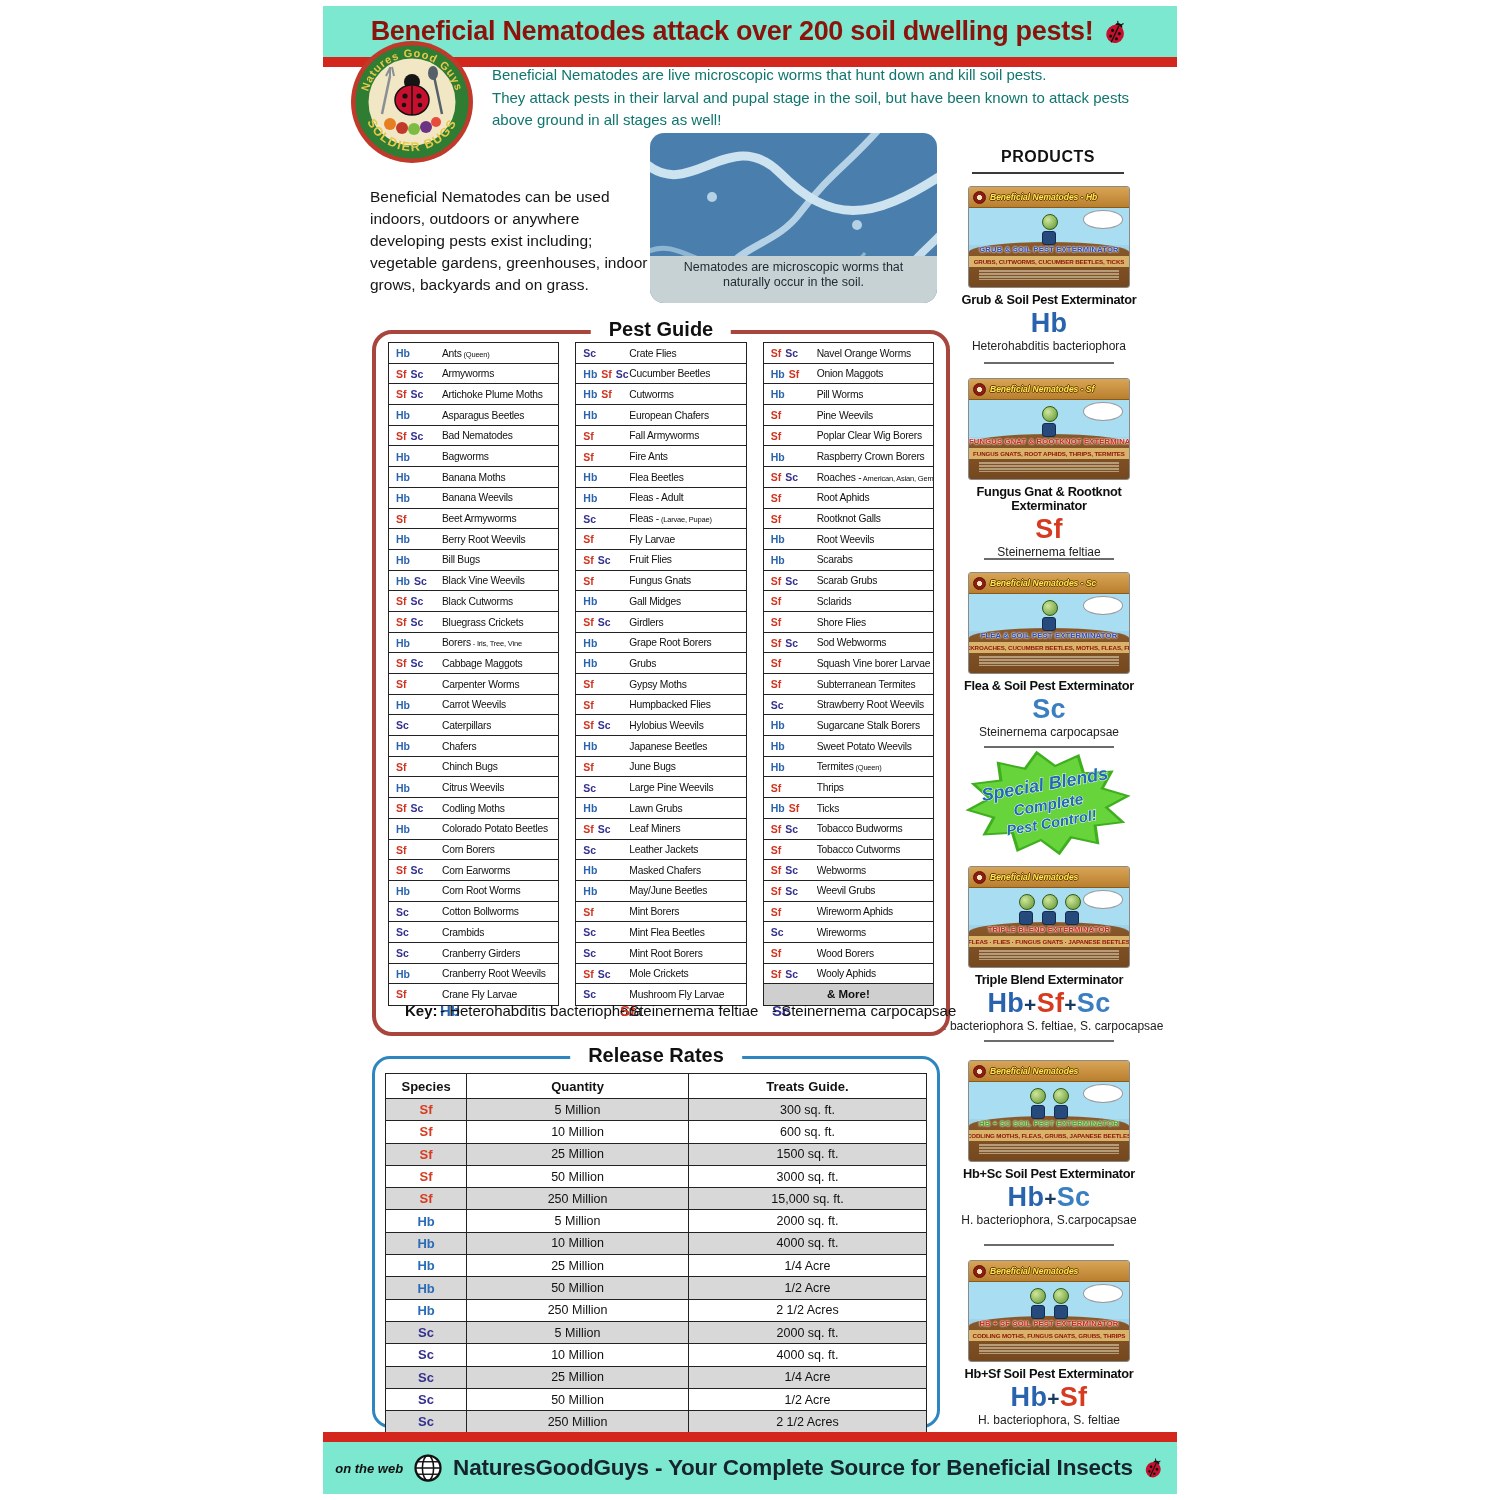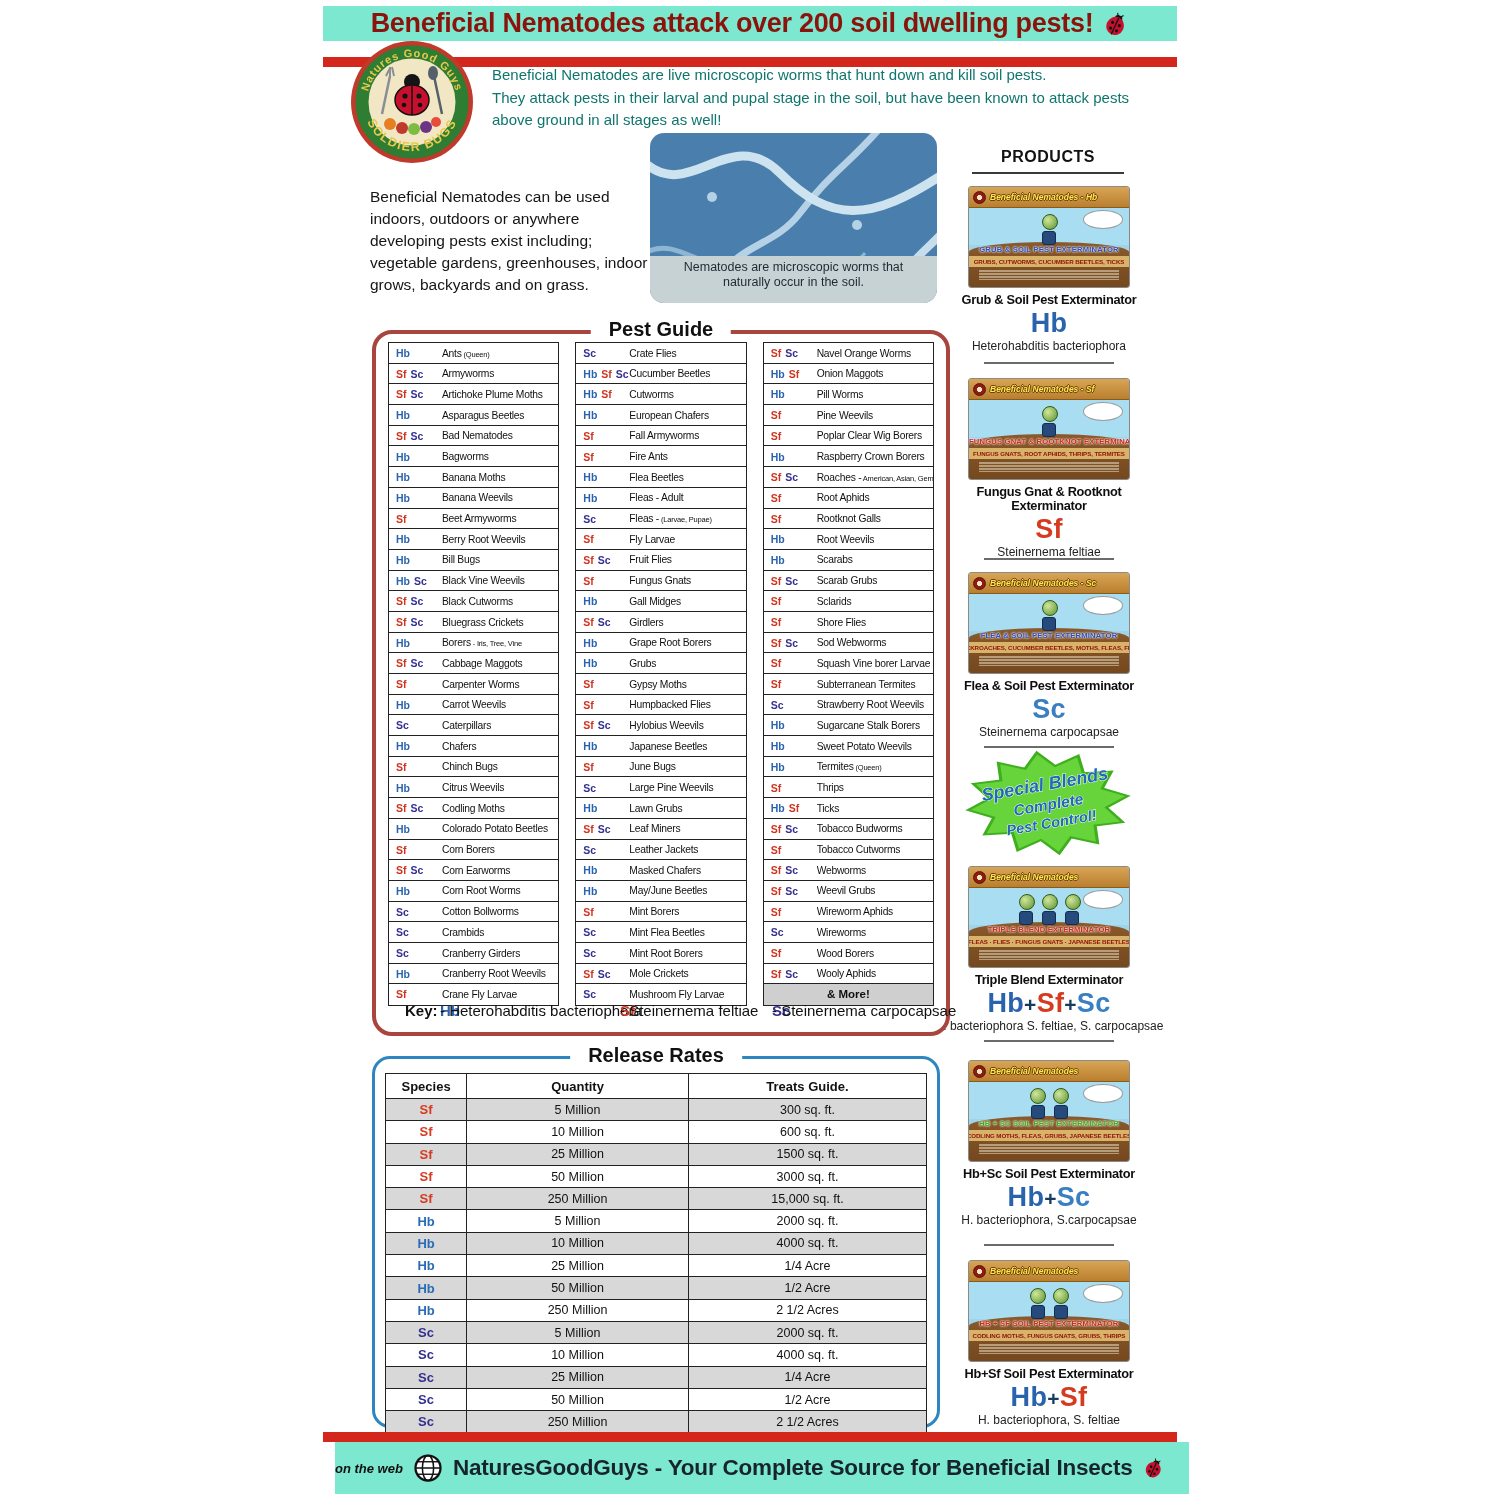--- a/index.html
+++ b/index.html
@@ -1,19 +1,19 @@
 <!DOCTYPE html>
 <html><head>
 <meta charset="utf-8">
 <style>
   html,body{margin:0;padding:0;background:#fff;}
   .page{position:relative;width:1500px;height:1500px;background:#fff;overflow:hidden;
         font-family:"Liberation Sans",sans-serif;color:#111;}
   
-  .top-banner{position:absolute;left:323px;top:6px;width:854px;height:35px;background:#7ce8cf;
+  .top-banner{position:absolute;left:323px;top:6px;width:854px;height:51px;background:#7ce8cf;
               display:flex;align-items:center;justify-content:center;gap:10px;}
   .top-title{font-size:27px;font-weight:bold;color:#8b130b;letter-spacing:-0.3px;}
   .red-stripe{position:absolute;left:323px;top:57px;width:854px;height:10px;background:#d3271e;}
   .logo{position:absolute;left:350px;top:40px;width:124px;height:124px;z-index:5;}
   .intro1{position:absolute;left:492px;top:64px;width:648px;font-size:15px;line-height:1.5;
           color:#0f766e;white-space:pre-line;}
   .intro2{position:absolute;left:370px;top:186px;width:278px;font-size:15.5px;line-height:1.42;color:#151515;}
   
   .nema{position:absolute;left:650px;top:133px;width:287px;height:170px;border-radius:14px;
         overflow:hidden;background:#4a7fad;}
@@ -93,21 +93,21 @@
   table.release th{height:24px;font-size:13px;font-weight:bold;background:#fff;}
   table.release td{height:21.3px;font-size:12.5px;}
   table.release col.c-sp{width:15%;} table.release col.c-q{width:41%;} table.release col.c-t{width:44%;}
   tr.gray td{background:#d8d8d8;}
   .sp-sf{color:#d63a1f;font-weight:bold;font-size:13px;}
   .sp-hb{color:#2a6db6;font-weight:bold;font-size:13px;}
   .sp-sc{color:#34308e;font-weight:bold;font-size:13px;}
   
   .foot-red{position:absolute;left:323px;top:1432px;width:854px;height:10px;background:#d3271e;}
   .foot-teal{position:absolute;left:323px;top:1442px;width:854px;height:52px;background:#7ce8cf;
-             display:flex;align-items:center;gap:10px;margin-left:12px;}
+             display:flex;align-items:center;justify-content:center;gap:10px;}
   .foot-web{font-size:13px;font-weight:bold;font-style:italic;color:#101010;}
   .foot-brand{font-size:22.5px;font-weight:bold;color:#17242e;letter-spacing:-.2px;}
 </style>
 </head>
 <body>
 
 <div class="page">
 
   <div class="top-banner">
     <span class="top-title">Beneficial Nematodes attack over 200 soil dwelling pests!</span>

